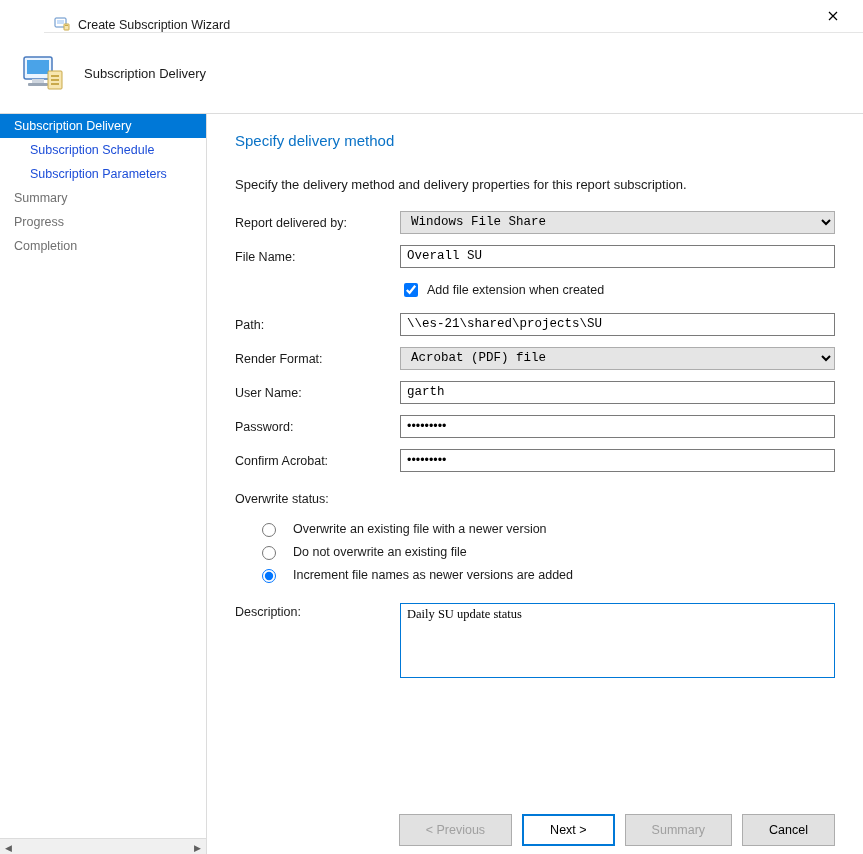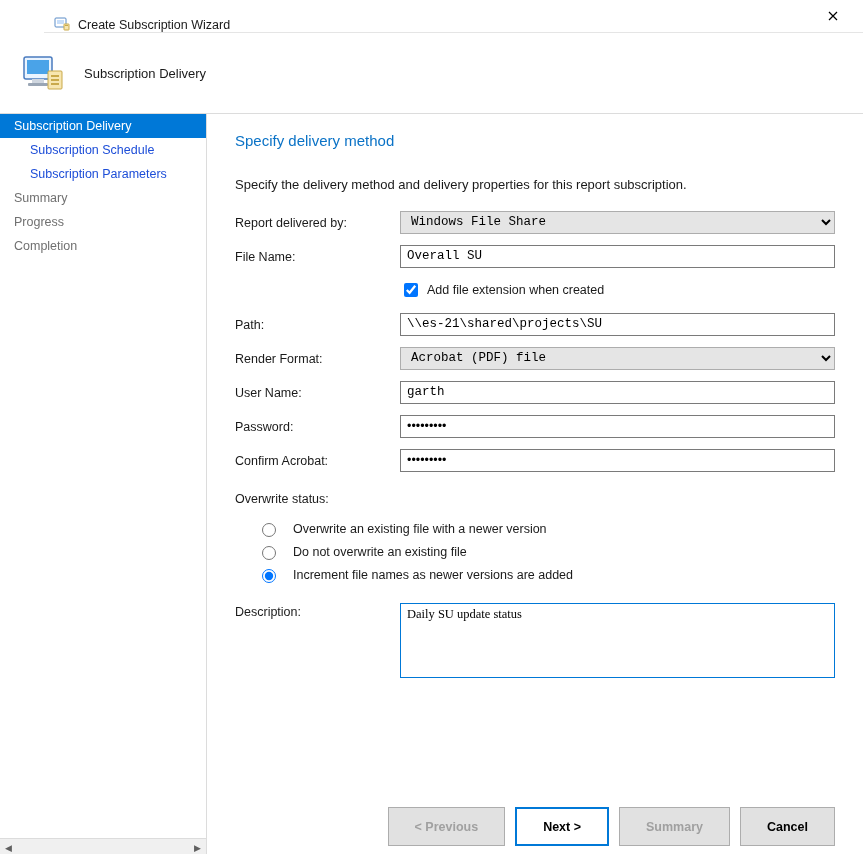--- a/index.html
+++ b/index.html
@@ -159,28 +159,27 @@
   }
   .buttons {
     margin-top:auto;
     padding-top: 18px;
     display:flex;
     justify-content:flex-end;
     gap:10px;
   }
   .btn {
     min-width: 88px;
-    height:39px;
+    height:32px;
     padding:0 26px;
     font-family:inherit;
     font-size:12.5px;
     background:#e1e1e1;
     border:1px solid #adadad;
     cursor:pointer;
-    font-weight:bold;
   }
   .btn:disabled {
     color:#a0a0a0;
     cursor:default;
   }
   .btn.primary {
     background:#ffffff;
     border:2px solid #0078d7;
   }
 </style>

